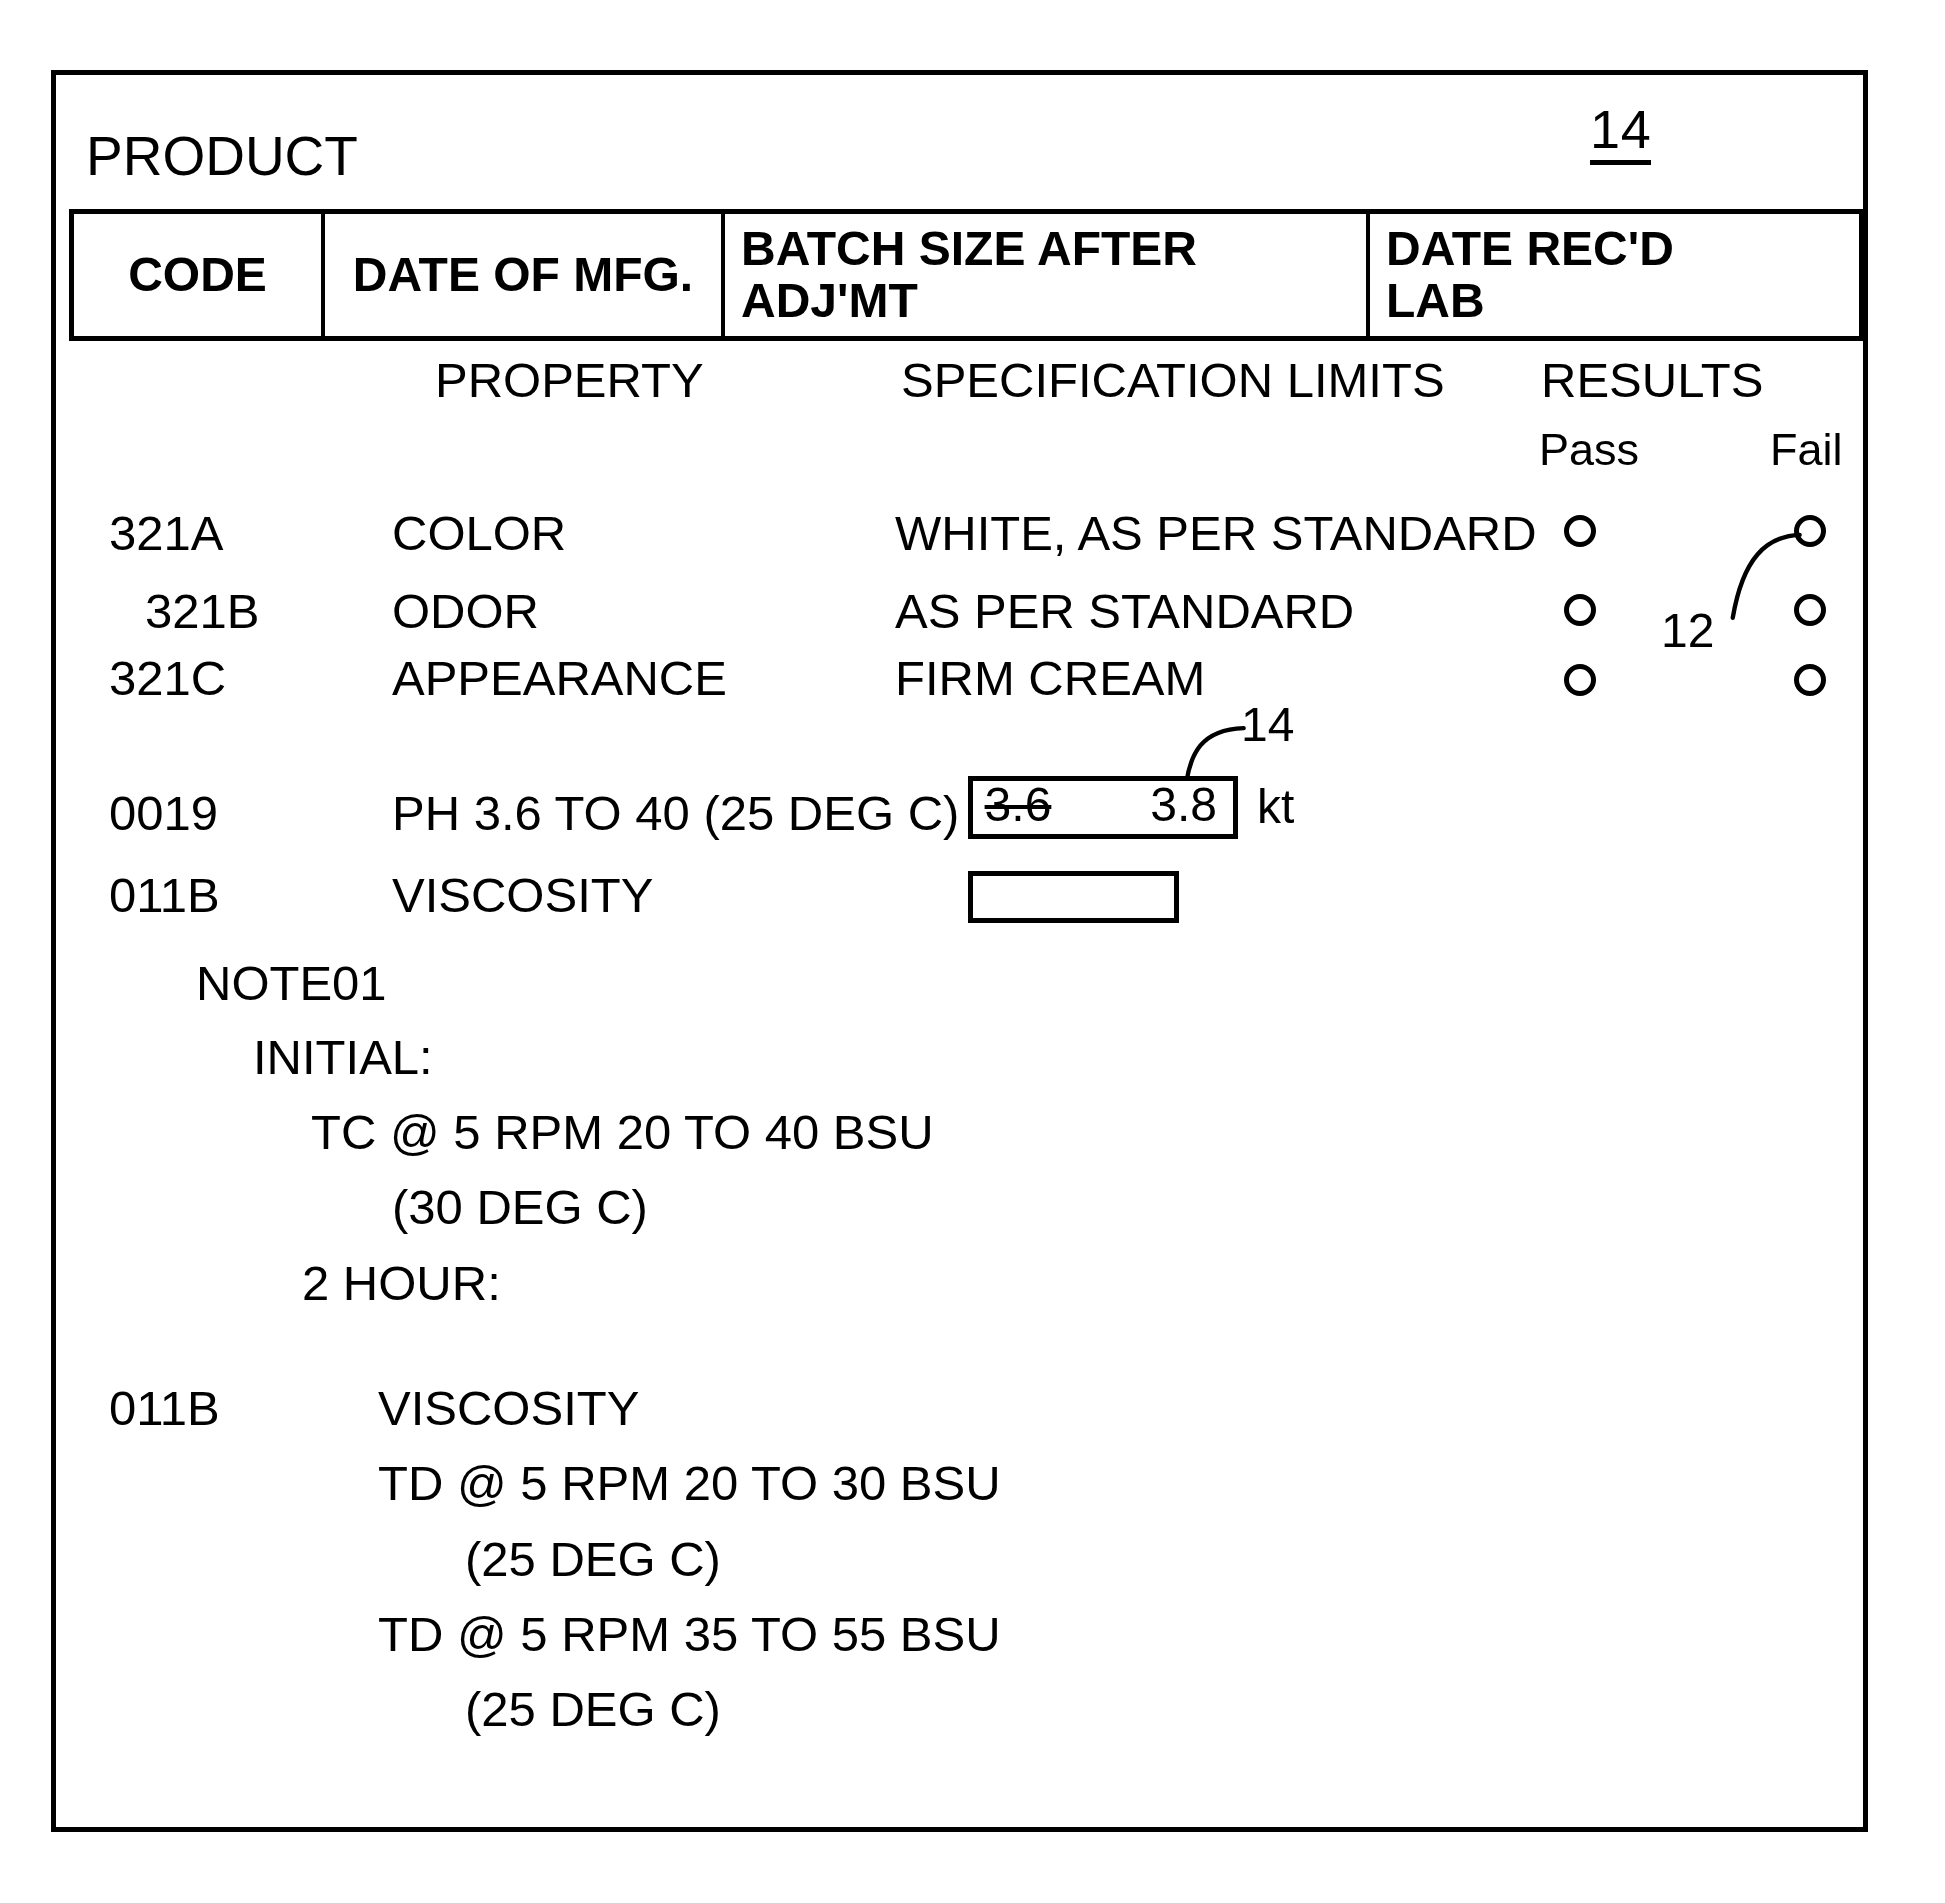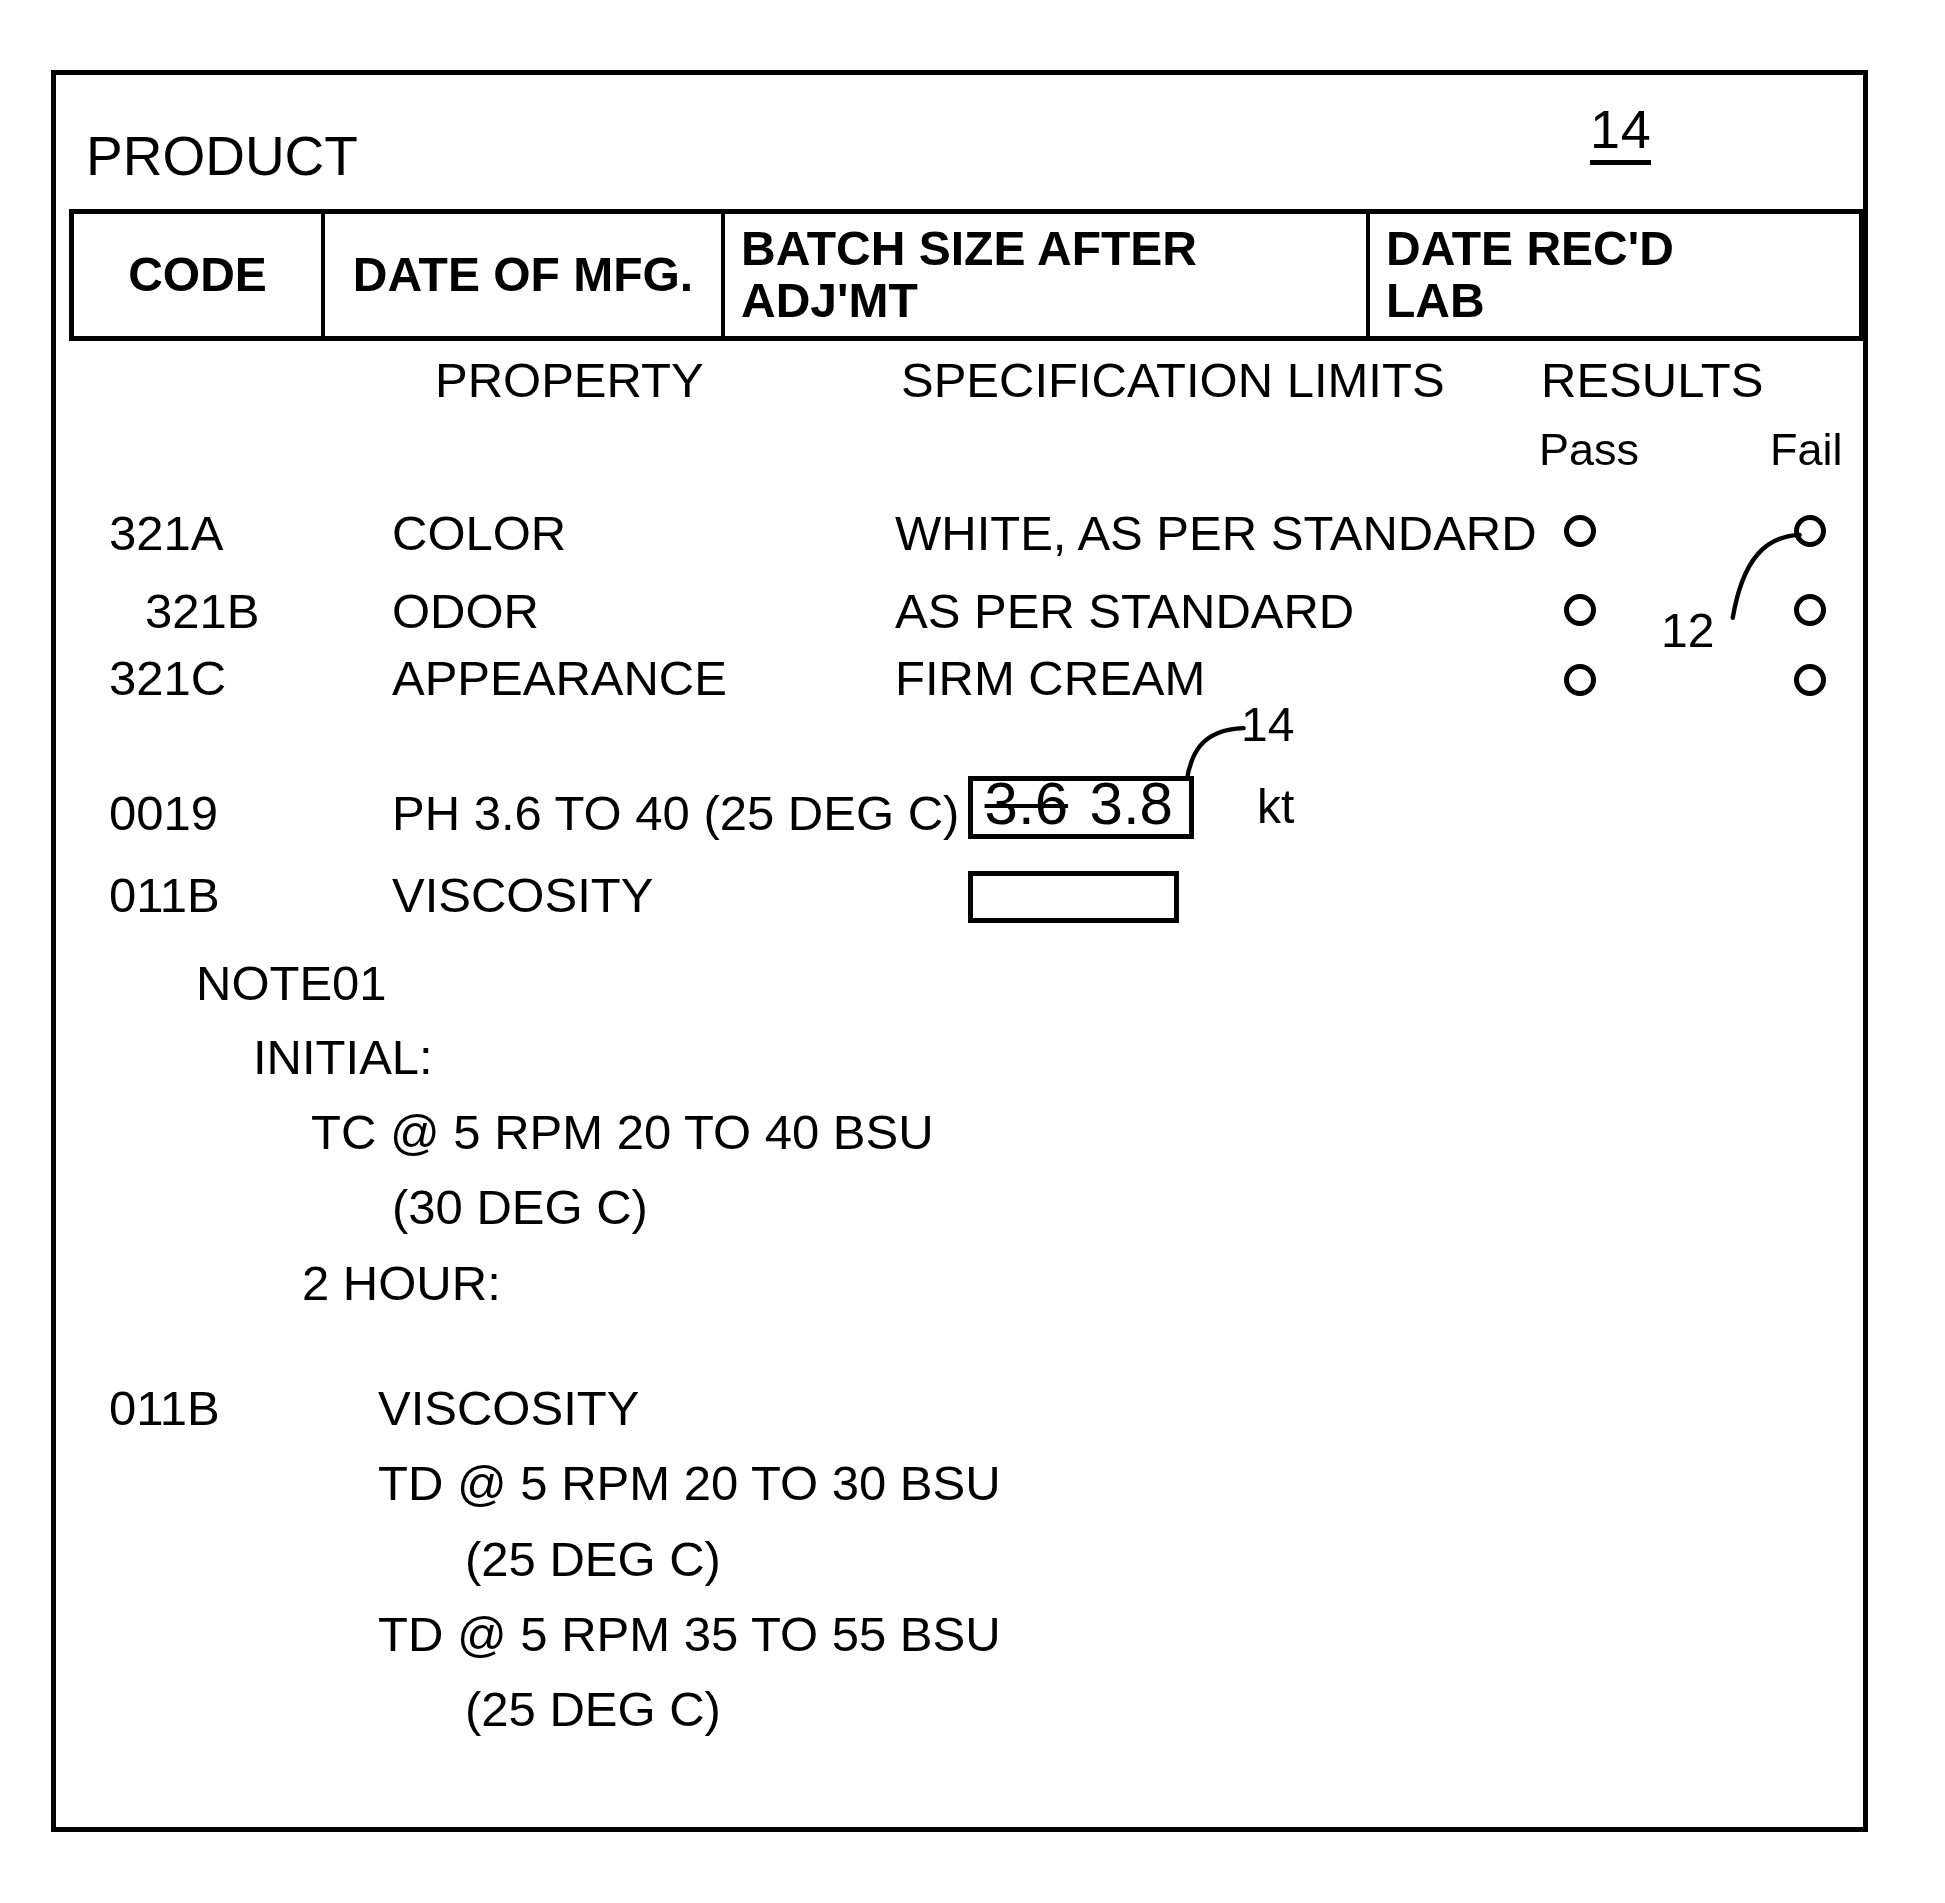--- a/index.html
+++ b/index.html
@@ -163,30 +163,30 @@
     width: 138px;
     height: 94px;
     overflow: visible;
   }
 
   
   #ph-value-box {
     position: absolute;
     left: 968px;
     top: 776px;
-    width: 226px;
+    width: 270px;
     height: 63px;
     border: 5.1px solid #000000;
     box-sizing: border-box;
     background: #ffffff;
     display: flex;
-    align-items: flex-end;
+    align-items: flex-start;
     justify-content: space-between;
     padding: 0 16px 0 11.6px;
-    font-size: 60px;
+    font-size: 48px;
     line-height: 1;
   }
   #ph-old-value {
     text-decoration: line-through;
     text-decoration-thickness: 4.4px;
   }
   #ph-unit {
     position: absolute;
     left: 1257px;
     top: 783px;

